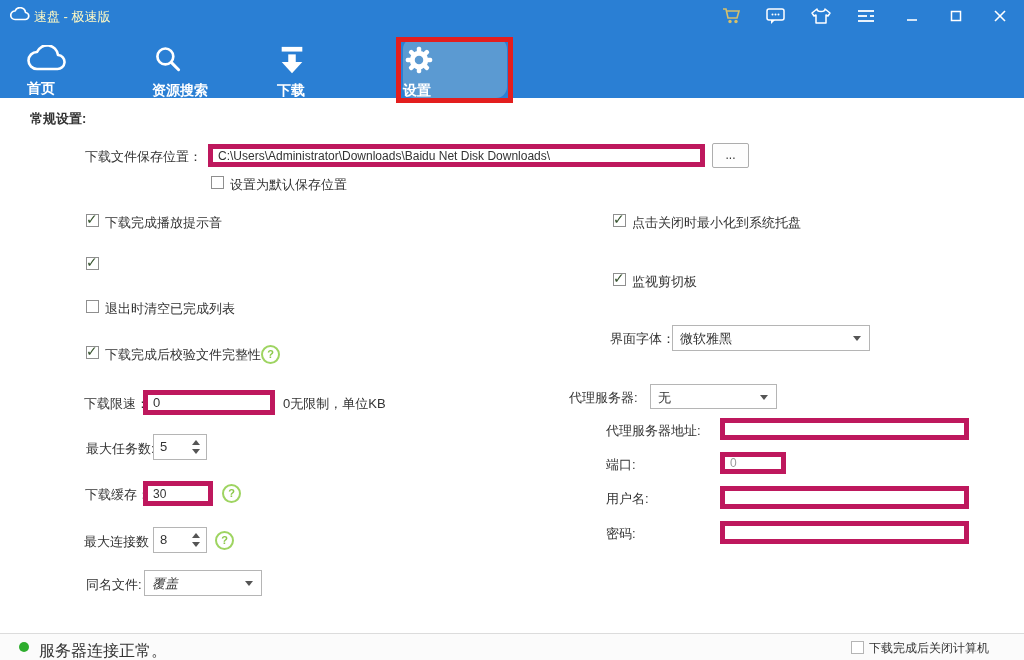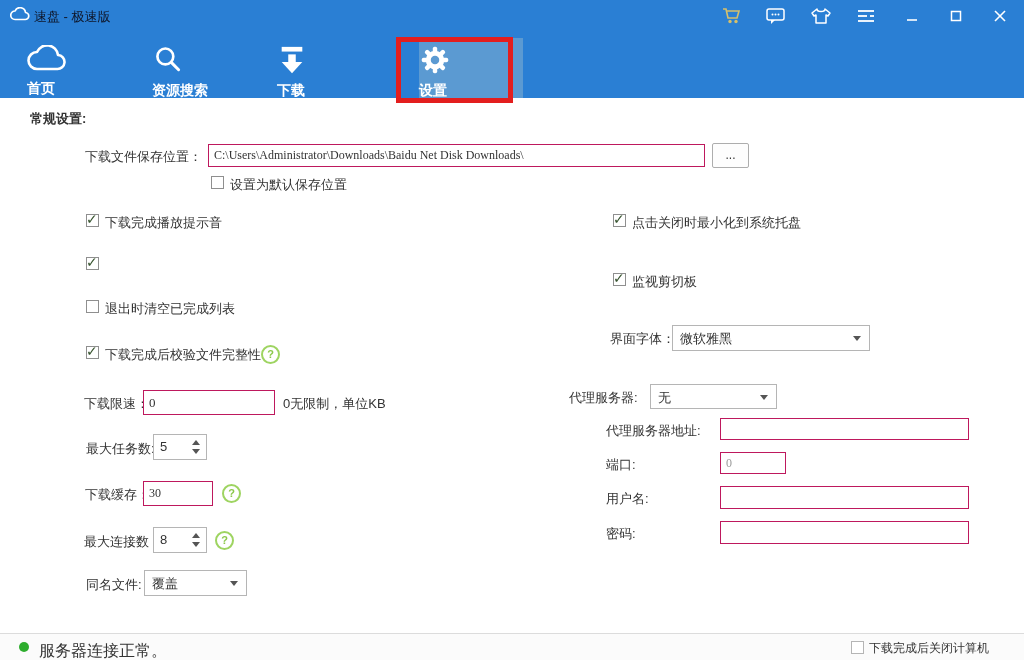--- a/index.html
+++ b/index.html
@@ -1,31 +1,31 @@
 <!DOCTYPE html>
 <html><head>
 <meta charset="utf-8">
 <style>
   html,body{margin:0;padding:0;}
   #app{position:relative;width:1024px;height:660px;background:#fff;overflow:hidden;
        font-family:"Liberation Sans","DejaVu Sans",sans-serif;color:#333;}
   
   .header{position:absolute;left:0;top:0;width:1024px;height:98px;background:#2a7fd4;}
-  .titlebar-title{position:absolute;left:34px;top:8px;font-size:13px;color:#0f172a;}
+  .titlebar-title{position:absolute;left:34px;top:8px;font-size:13px;color:#fef9c3;}
   .logo{position:absolute;left:10px;top:7px;}
   .tb-btn{position:absolute;top:4px;width:26px;height:24px;display:flex;align-items:center;justify-content:center;cursor:pointer;}
   .tab{position:absolute;top:38px;width:104px;height:60px;display:flex;flex-direction:column;justify-content:flex-start;padding-top:7px;box-sizing:border-box;cursor:pointer;}
   .tab.sel{background:#5b9ad2;}
   .tab-label{font-size:14px;font-weight:bold;color:#fff;margin-top:3px;}
   .annot{position:absolute;left:396px;top:37px;width:117px;height:66px;border:5px solid #e31e1e;box-sizing:border-box;pointer-events:none;z-index:5;}
   
   .lbl{position:absolute;font-size:13px;color:#333;white-space:nowrap;}
   .bold{font-weight:bold;}
-  .inp{position:absolute;border:1px solid #be185d;background:#fff;font-size:12px;color:#333;
-       padding:0 5px;box-sizing:border-box;font-family:Liberation Serif, serif;outline:none;}
+  .inp{position:absolute;border:5px solid #be185d;background:#fff;font-size:12px;color:#333;
+       padding:0 5px;box-sizing:border-box;font-family:Liberation Sans, sans-serif;outline:none;}
   .cb{position:absolute;width:13px;height:13px;border:1px solid #8f8f8f;background:#fff;box-sizing:border-box;cursor:pointer;}
   .cb.checked::after{content:"✓";position:absolute;left:-1px;top:-4px;font-size:14px;font-weight:bold;color:#37542f;}
   .help{position:absolute;width:15px;height:15px;border-radius:50%;border:2px solid #9ed461;background:#fff;
         color:#8cc84b;font-size:11px;font-weight:bold;text-align:center;line-height:15px;cursor:pointer;}
   .help::after{content:"?";}
   .spin{position:absolute;border:1px solid #b5b5b5;background:#fff;box-sizing:border-box;}
   .spin .val{position:absolute;left:6px;top:4px;font-size:13px;}
   .spin-up,.spin-dn{position:absolute;right:6px;width:0;height:0;cursor:pointer;}
   .spin-up{top:5px;border-left:4px solid transparent;border-right:4px solid transparent;border-bottom:5px solid #555;}
   .spin-dn{bottom:5px;border-left:4px solid transparent;border-right:4px solid transparent;border-top:5px solid #555;}
@@ -121,21 +121,21 @@
     <div class="tab" style="left:277px;">
       <span>
         <svg width="30" height="30" viewBox="0 0 30 32">
             <rect x="4" y="2" width="22" height="5" fill="#fff"></rect>
             <rect x="11" y="10" width="8" height="10" fill="#fff"></rect>
             <polygon points="4,18 26,18 15,30" fill="#fff"></polygon>
           </svg>
       </span>
       <span class="tab-label">下载</span>
     </div>
-    <div class="tab sel" style="left:419px;">
+    <div class="tab sel" style="left:403px;border-radius:11px;">
       <span>
         <svg width="32" height="30" viewBox="0 0 34 34">
           <g fill="#fff">
             <rect x="14.5" y="2" width="5" height="30" rx="2"></rect>
             <rect x="14.5" y="2" width="5" height="30" rx="2" transform="rotate(45 17 17)"></rect>
             <rect x="14.5" y="2" width="5" height="30" rx="2" transform="rotate(90 17 17)"></rect>
             <rect x="14.5" y="2" width="5" height="30" rx="2" transform="rotate(135 17 17)"></rect>
             <circle cx="17" cy="17" r="10.5"></circle>
           </g>
           <circle cx="17" cy="17" r="4.8" fill="#5b9ad2"></circle>
@@ -184,21 +184,21 @@
 
   <span class="lbl" style="left:84px;top:533px;">最大连接数：</span>
   <div class="spin" style="left:153px;top:527px;width:54px;height:26px;">
     <span class="val">8</span>
     <span class="spin-up"></span>
     <span class="spin-dn"></span>
   </div>
   <span class="help" style="left:215px;top:531px;"></span>
 
   <span class="lbl" style="left:86px;top:576px;">同名文件:</span>
-  <div class="dd" style="left:144px;top:570px;width:103px;height:26px;">
+  <div class="dd" style="left:144px;top:570px;width:118px;height:26px;font-style:italic;">
     <span class="val">覆盖</span>
     <span class="dd-arrow"></span>
   </div>
 
   <div class="cb checked" style="left:613px;top:214px;"></div>
   <span class="lbl" style="left:632px;top:214px;">点击关闭时最小化到系统托盘</span>
 
   <div class="cb checked" style="left:613px;top:273px;"></div>
   <span class="lbl" style="left:632px;top:273px;">监视剪切板</span>
 

